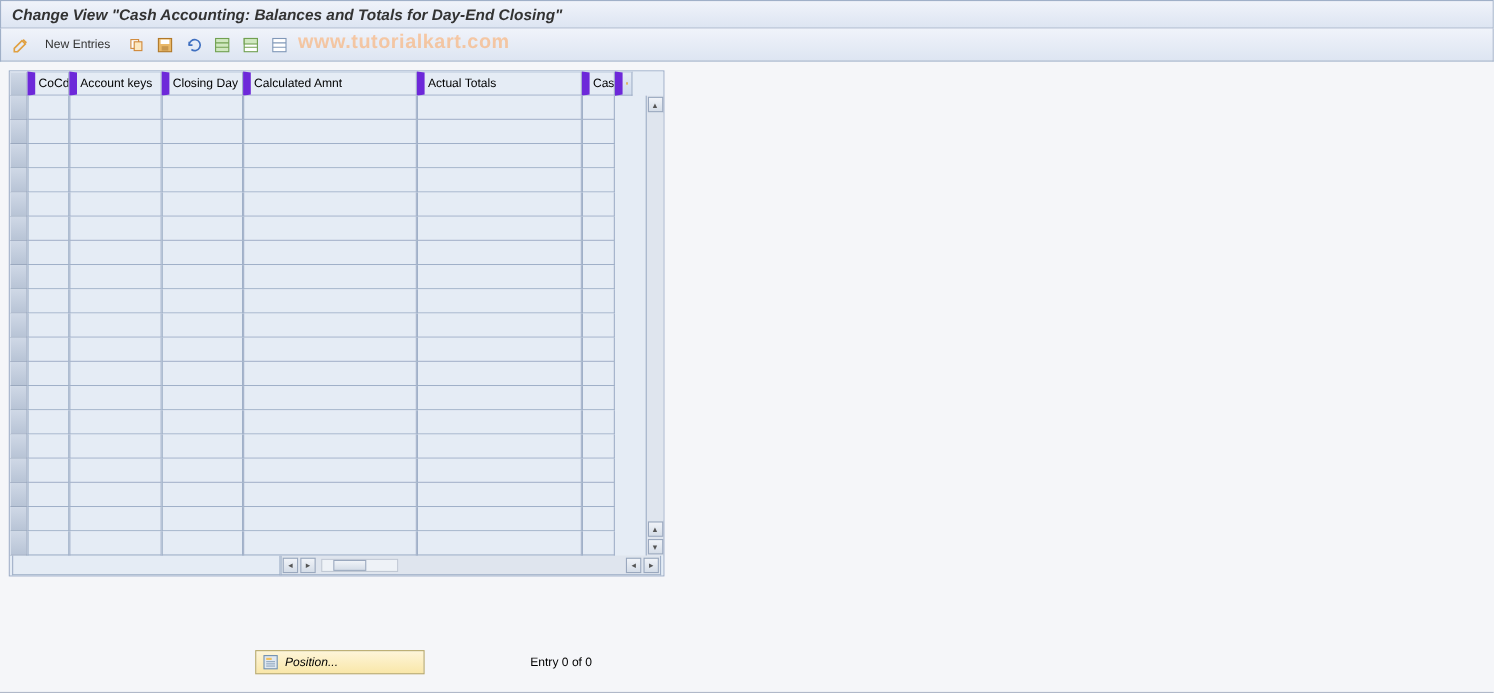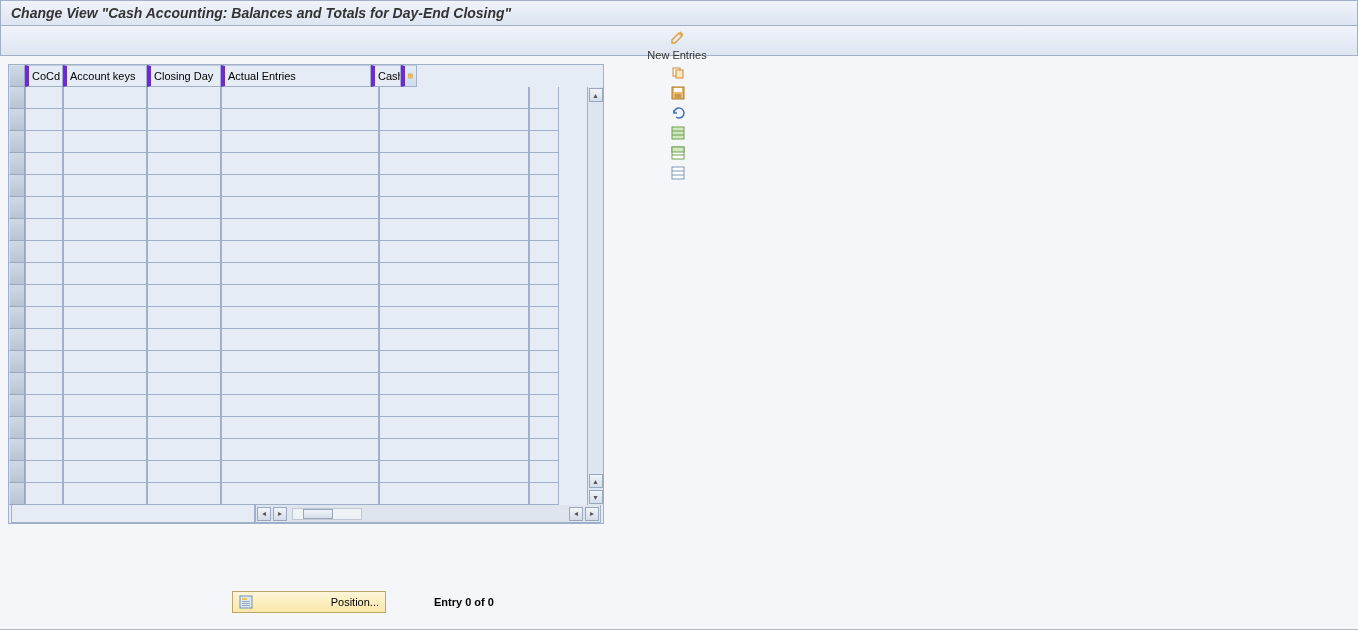--- a/index.html
+++ b/index.html
@@ -29,21 +29,20 @@
     .toolbar {
       background: linear-gradient(to bottom, #f0f3fa 0%, #dde5f2 100%);
       border: 1px solid #a0b0c8;
       border-top: none;
       height: 30px;
       padding: 3px 8px;
       display: flex;
       align-items: center;
       gap: 4px;
       position: relative;
-      flex-direction: column;
     }
     .toolbar-icon {
       display: inline-flex;
       align-items: center;
       justify-content: center;
       width: 20px;
       height: 20px;
       cursor: pointer;
       margin-right: 2px;
     }
@@ -85,21 +84,21 @@
       padding: 0 3px;
       height: 22px;
       background: #e5ecf5;
       overflow: hidden;
       white-space: nowrap;
     }
     .th {
       font-weight: normal;
       cursor: pointer;
       border-top: 1px solid #c0cee0;
-      border-left: 4px solid #6d28d9;
+      border-left: 7px solid #6d28d9;
     }
     .row-sel {
       width: 16px;
       background: linear-gradient(to bottom, #cfd8e6 0%, #b8c4d6 100%);
       border: 1px solid #9aa8be;
       border-top: 1px solid #d8e0ec;
       border-left: 1px solid #d8e0ec;
     }
     .col-cocd { width: 38px; }
     .col-acct { width: 84px; }
@@ -211,25 +210,25 @@
       background: linear-gradient(to bottom, #fef5d9, #f9e7a9);
       border: 1px solid #b8a868;
       display: flex;
       align-items: center;
       padding: 0 6px;
       cursor: pointer;
       gap: 6px;
     }
     .position-btn .btn-text {
       flex: 1;
-      text-align: right;
+      text-align: left;
+      font-style: italic;
     }
     .entry-text {
-      margin-left: 48px;
-      font-weight: bold;
+      margin-left: 96px;
     }
     .bottom-line {
       position: absolute;
       bottom: 0px;
       left: 0;
       right: 0;
       border-top: 1px solid #b0b8c8;
     }
     
     svg { display: block; }
@@ -293,30 +292,32 @@
         <line x1="2" y1="10" x2="14" y2="10" stroke="#70a050"></line>
       </svg>
   </span>
   <span class="toolbar-icon">
     <svg width="16" height="16" viewBox="0 0 16 16">
         <rect x="2" y="2" width="12" height="12" fill="#fff" stroke="#8098b8"></rect>
         <line x1="2" y1="6" x2="14" y2="6" stroke="#8098b8"></line>
         <line x1="2" y1="10" x2="14" y2="10" stroke="#8098b8"></line>
       </svg>
   </span>
+  <span class="watermark">www.tutorialkart.com</span>
 </div>
 
 <div class="content-area">
   <div class="table-container">
     <div class="table-header">
       <div class="th row-sel"></div>
       <div class="th col-cocd">CoCd</div>
       <div class="th col-acct">Account keys</div>
       <div class="th col-postng">Closing Day</div>
-      <div class="th col-actual">Actual Entries</div>
+      <div class="th col-calc">Calculated Amnt</div>
+      <div class="th col-actual">Actual Totals</div>
       <div class="th col-crcy">Cash</div>
       <div class="th col-config">
         <svg class="config-icon" width="12" height="12" viewBox="0 0 12 12">
             <rect x="1" y="1" width="10" height="10" fill="#f8d070" stroke="#c09030"></rect>
             <line x1="6" y1="1" x2="6" y2="11" stroke="#c09030"></line>
             <line x1="1" y1="4" x2="11" y2="4" stroke="#c09030"></line>
           </svg>
       </div>
     </div>
     <div class="table-body" id="table-body">

